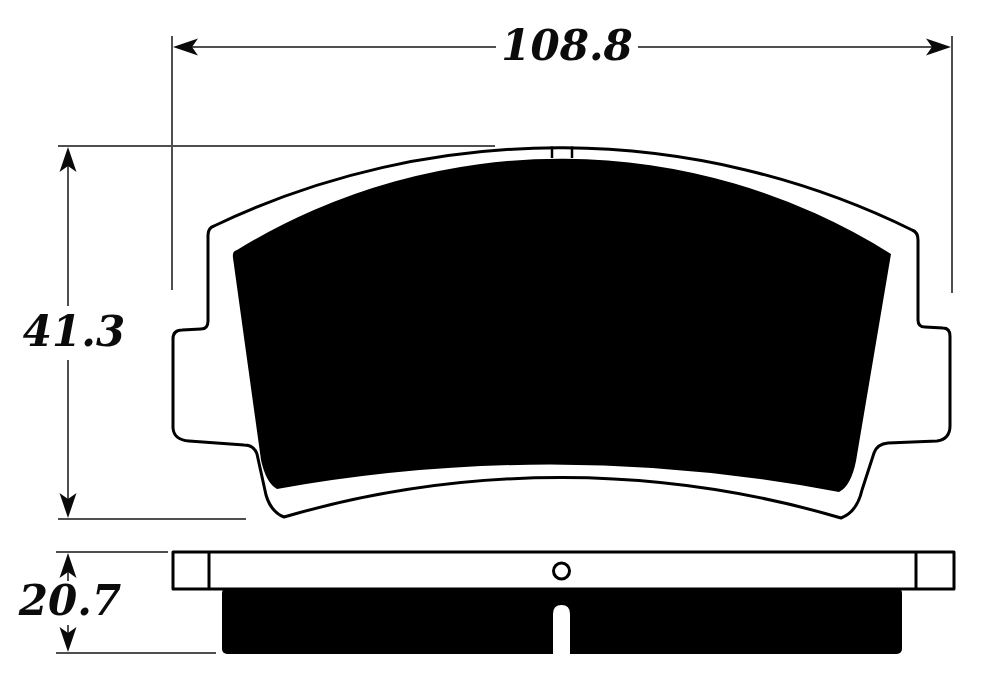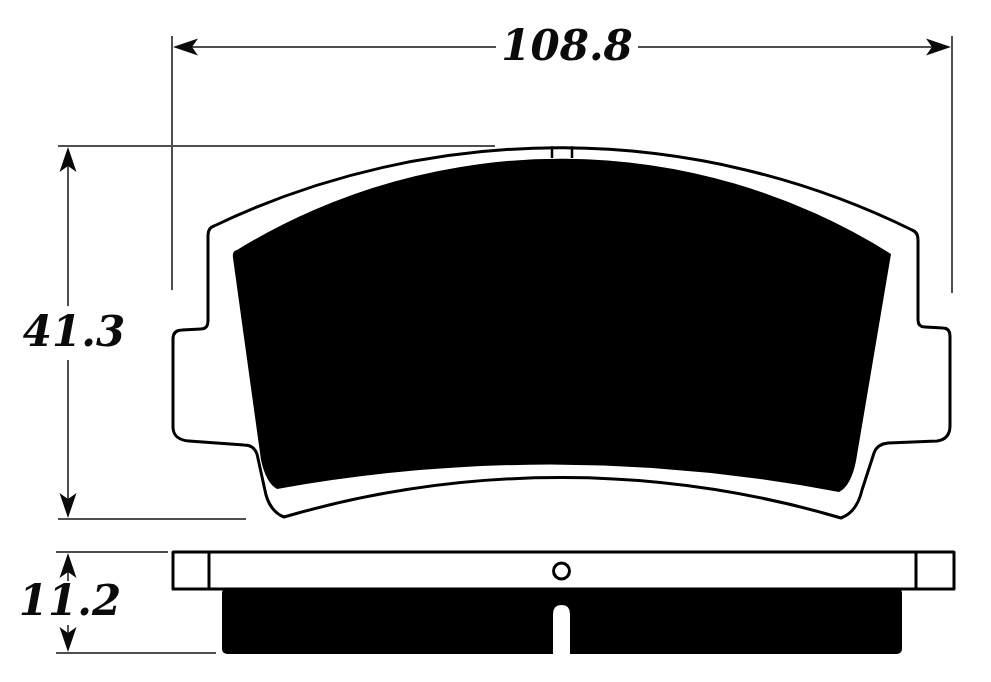--- a/index.html
+++ b/index.html
@@ -124,14 +124,14 @@
       <line class="dimline" x1="68" y1="625" x2="68" y2="649"></line>
       <polygon class="arrow" points="68,553 59.5,578 68,572 76.5,578"></polygon>
       <polygon class="arrow" points="68,652 59.5,627 68,633 76.5,627"></polygon>
     </g>
   </svg>
 
   <div class="dim-label label-width">108.8</div>
 
   <div class="dim-label label-height">41.3</div>
 
-  <div class="dim-label label-thickness">11.2</div>
+  <div class="dim-label label-thickness">20.7</div>
 </div>
 
 </body></html>

